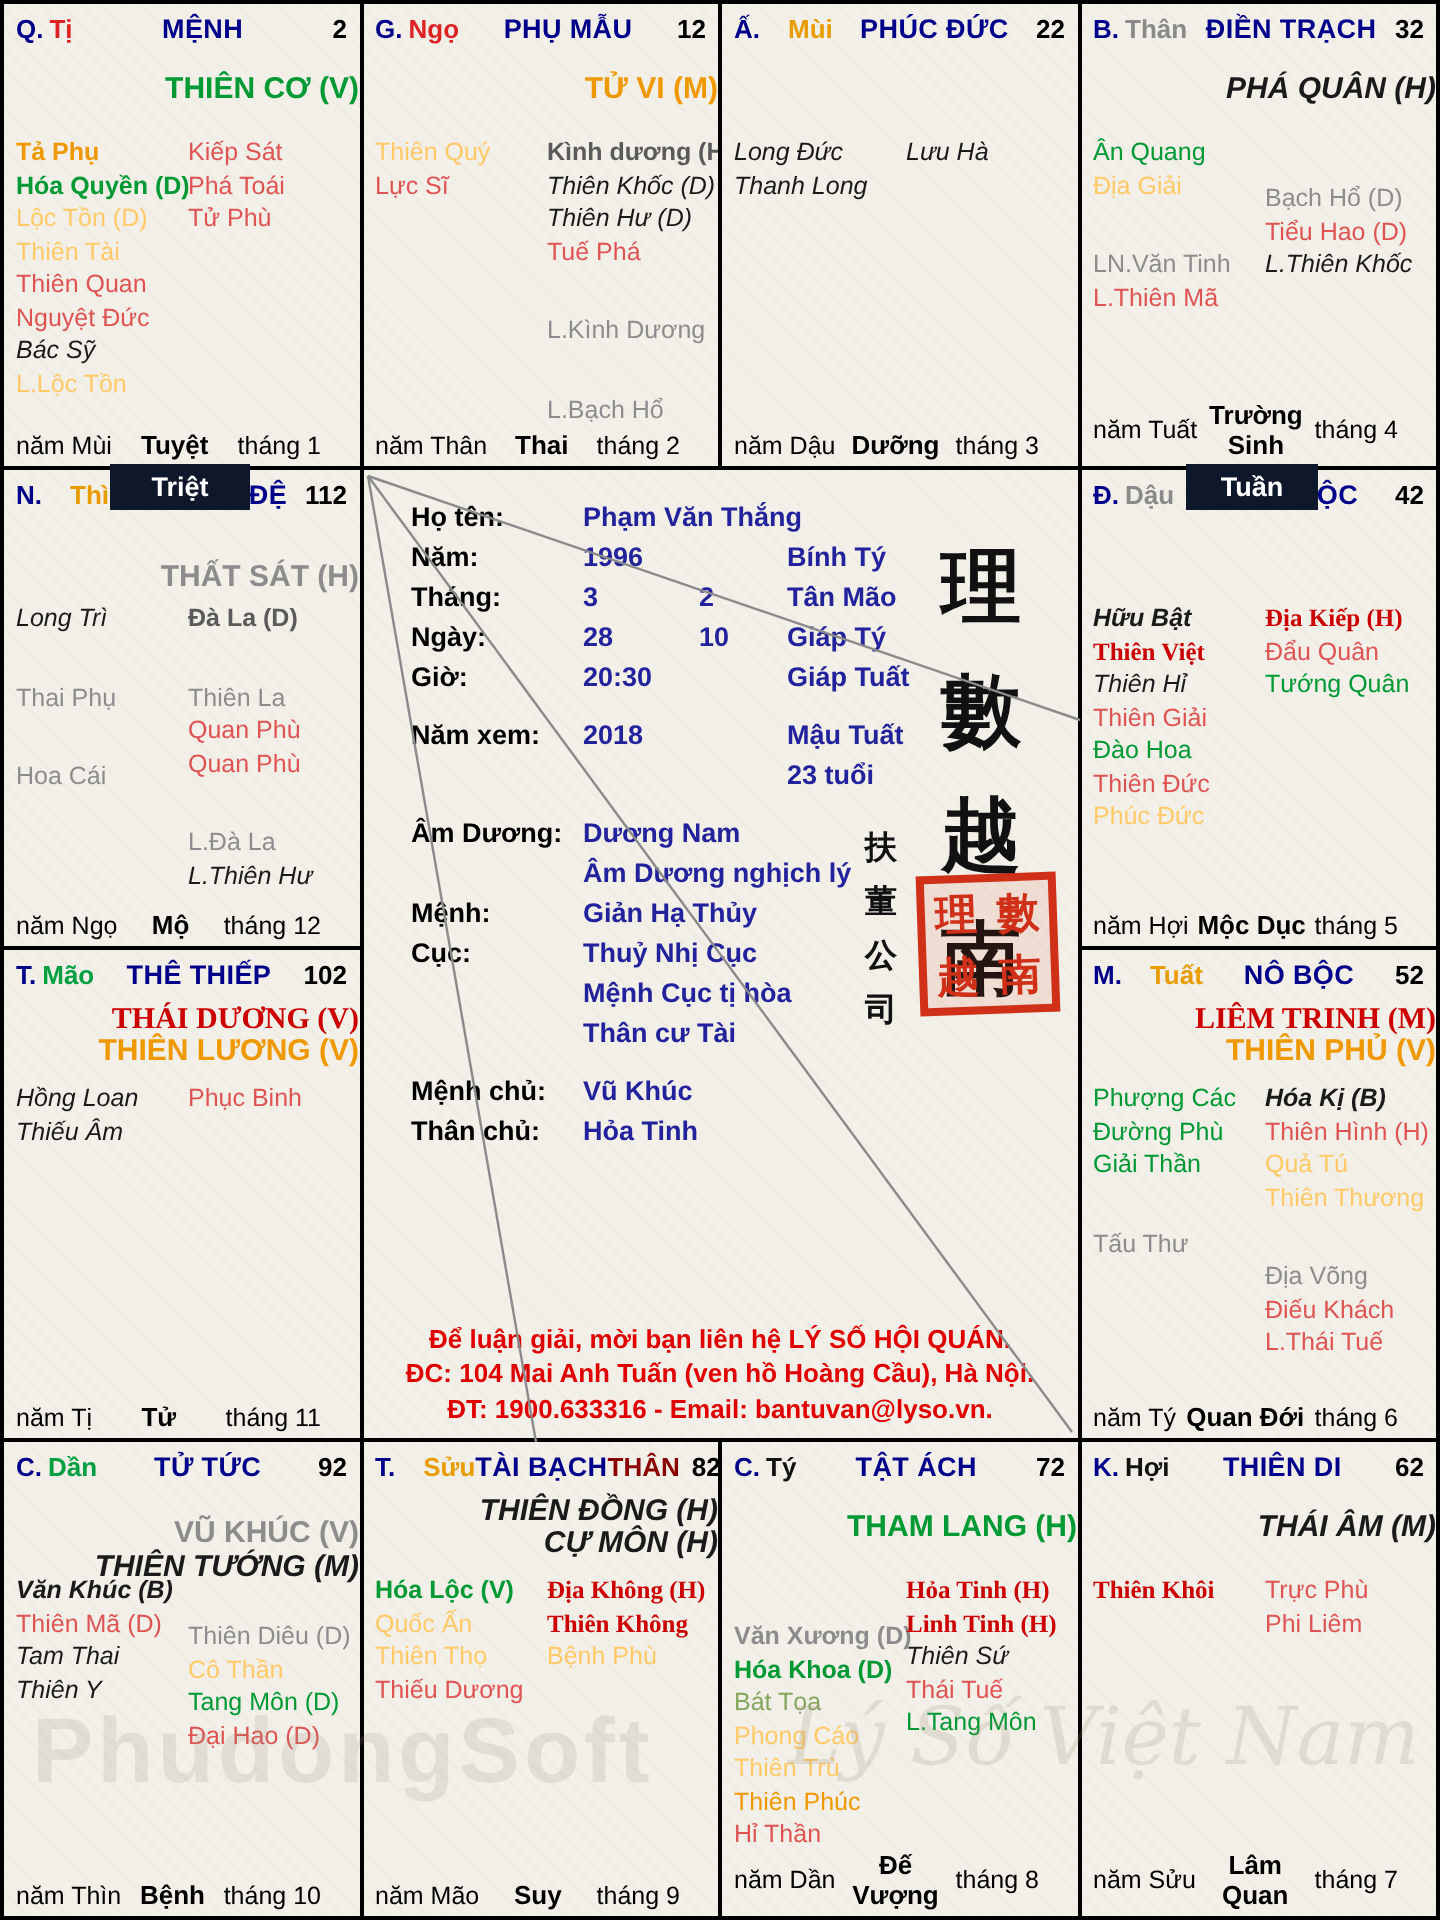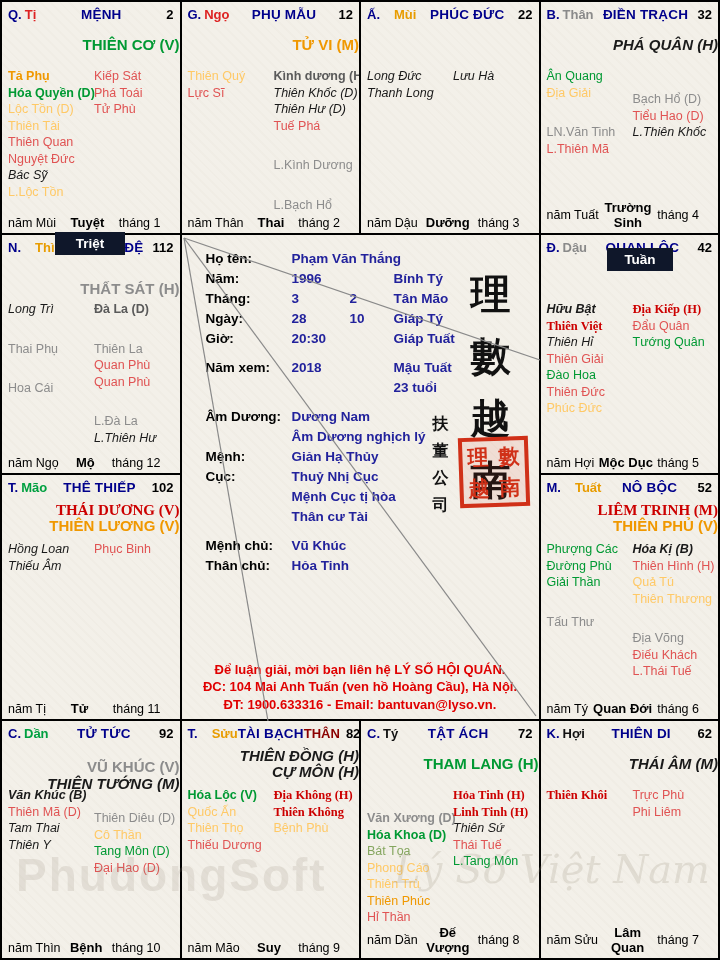--- a/index.html
+++ b/index.html
@@ -42,21 +42,21 @@
           font-family:"DejaVu Serif",serif;font-size:40px;line-height:62px;color:#111;font-weight:bold;}
   .sideCallig{position:absolute;right:88px;top:175px;width:20px;text-align:center;
           font-family:"DejaVu Serif",serif;font-size:16px;line-height:27px;color:#111;font-weight:bold;}
   .seal{position:absolute;right:10px;top:202px;width:62px;height:62px;border:4px solid #d03018;
         color:#d03018;background:rgba(220,60,30,0.10);display:grid;grid-template-columns:1fr 1fr;
         place-items:center;font-family:"DejaVu Serif",serif;font-size:21px;font-weight:bold;transform:rotate(-2deg);}
   .lines{position:absolute;left:0;top:0;width:720px;height:960px;pointer-events:none;z-index:3;}
   .badge{position:absolute;height:23px;line-height:23px;background:#0f172a;color:#fff;font-weight:bold;
          font-size:13.5px;text-align:center;z-index:5;}
   .triet{left:53px;top:230px;width:70px;}
-  .tuan{left:605px;top:230px;width:66px;margin-top:16px;}
+  .tuan{left:591px;top:230px;width:66px;}
   .wm1{position:absolute;left:14px;top:846px;font-size:46px;font-weight:bold;
        color:rgba(150,140,120,0.18);letter-spacing:2px;z-index:2;pointer-events:none;}
   .wm2{position:absolute;left:392px;top:844px;font-size:40px;font-style:italic;
        font-family:"DejaVu Serif",serif;color:rgba(150,140,120,0.20);z-index:2;pointer-events:none;}
 </style>
 </head>
 <body>
 
 <div class="board">
   <div class="cell" style="grid-area:1/1">

